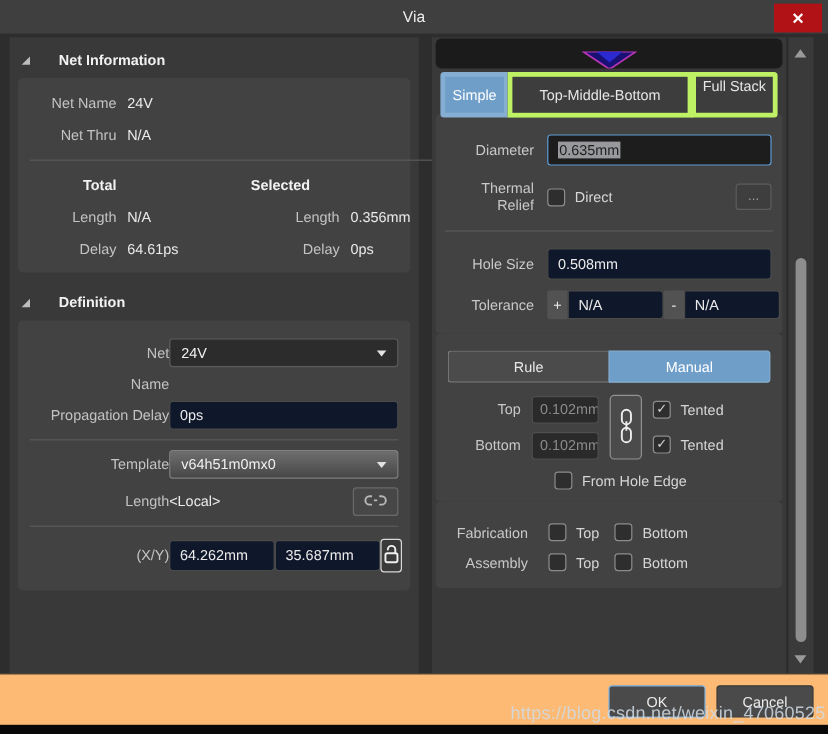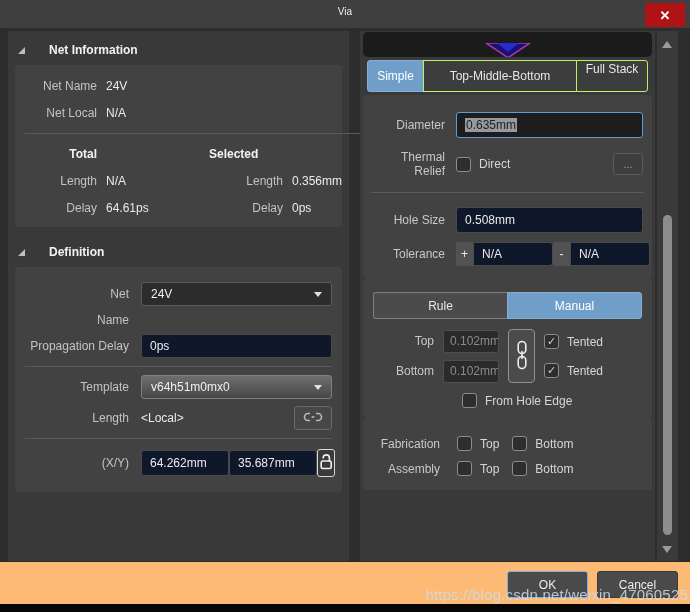--- a/index.html
+++ b/index.html
@@ -2,21 +2,21 @@
 <html><head>
 <meta charset="utf-8">
 <style>
   * { box-sizing: border-box; margin: 0; padding: 0; }
   body { background: #1a1a1a; font-family: "Liberation Sans", sans-serif; }
   .window { position: relative; width: 690px; height: 612px; background: #2d2d2d;
             font-size: 12px; color: #d0d0d0; overflow: hidden; }
 
   
   .titlebar { position: absolute; left: 0; top: 0; width: 690px; height: 28px; background: #3f3f3f; }
-  .title { position: absolute; left: 0; right: 0; top: 6px; text-align: center; color: #ececec; font-size: 10px; }
+  .title { position: absolute; left: 0; right: 0; top: 6px; text-align: center; color: #ececec; font-size: 13px; }
   .close-btn { position: absolute; right: 5px; top: 3px; width: 40px; height: 24px; background: #b11215;
                color: #fff; display: flex; align-items: center; justify-content: center;
                font-size: 13px; font-weight: bold; cursor: pointer; }
 
   
   .left-panel { position: absolute; left: 8px; top: 31px; width: 341px; height: 530px; background: #393939; }
   .right-panel { position: absolute; left: 360px; top: 31px; width: 295px; height: 530px; background: #393939; }
 
   .sec-header { display: flex; align-items: center; gap: 24px; padding: 12px 10px 8px 10px;
                 font-weight: bold; color: #f2f2f2; }
@@ -28,21 +28,21 @@
   
   .ni-grid { display: grid; grid-template-columns: 74px 80px 88px 92px; column-gap: 9px;
              padding: 10px 8px 4px 8px; row-gap: 13px; align-items: center; }
   .lbl { color: #c3c3c3; text-align: right; }
   .val { color: #ebebeb; }
   .colhead { font-weight: bold; color: #f2f2f2; }
   .ni-div { grid-column: 1 / 5; height: 1px; background: #5a5a5a; margin: 0 2px; }
 
   
   .def-row { display: flex; align-items: center; margin: 7px 10px; }
-  .def-label { width: 116px; text-align: right; padding-right: 12px; color: #c3c3c3; flex: none; }
+  .def-label { width: 116px; text-align: right; color: #c3c3c3; flex: none; }
   .ctrl { flex: 1; }
 
   .select { height: 24px; border-radius: 3px; display: flex; align-items: center;
             justify-content: space-between; padding: 0 9px; color: #f0f0f0; cursor: pointer; }
   .select.dark { background: #2c2c2c; border: 1px solid #5c5c5c; }
   .select.lit { background: linear-gradient(#6e6e6e, #474747); border: 1px solid #808080; }
   .dd-arrow { width: 0; height: 0; border-left: 4px solid transparent; border-right: 4px solid transparent;
               border-top: 5px solid #e2e2e2; }
 
   .field { background: #0f172a; border: 1px solid #4a4a4a; border-radius: 3px; height: 24px;
@@ -53,21 +53,21 @@
               display: flex; align-items: center; justify-content: center; cursor: pointer; }
   .link-btn { width: 38px; height: 24px; }
   .lock-btn { width: 27px; height: 28px; border-color: #d9d9d9; background: #3a3a3a; }
 
   
   .preview { margin: 1px 3px 0 3px; height: 25px; background: #1b1b1b; border-radius: 5px;
              position: relative; overflow: hidden; }
   .preview svg { position: absolute; left: 50%; transform: translateX(-50%); bottom: -1px; }
 
   .tabs { display: flex; margin: 3px 7px 0 7px; height: 23px; }
-  .tab { display: flex; align-items: center; justify-content: center; border: 1px solid #bef264;
+  .tab { display: flex; align-items: center; justify-content: center; border: 4px solid #bef264;
          background: #3d3d3d; color: #e6e6e6; margin-left: -1px; cursor: pointer; padding: 15px 4px; }
   .tab:first-child { margin-left: 0; border-radius: 3px 0 0 3px; }
   .tab:last-child { border-radius: 0 3px 3px 0; }
   .tab.selected { background: #6f9fc8; border-color: #85aed2; color: #ffffff; }
   .tab.t1 { width: 57px; } .tab.t2 { flex: 1; } .tab.t3 { width: 72px; align-items: flex-end; }
 
   .rp-group { background: #424242; border-radius: 4px; margin: 12px 3px 0 3px; padding: 8px 0; }
   .rrow { display: flex; align-items: center; margin: 9px 9px; }
   .rlabel { width: 84px; text-align: right; padding-right: 11px; color: #c8c8c8; flex: none; }
 
@@ -145,21 +145,21 @@
       <span class="tri"></span>
       <span>Net Information</span>
     </div>
 
     <div class="group">
       <div class="ni-grid">
         <span class="lbl">Net Name</span>
         <span class="val">24V</span>
         <span></span>
           <span></span>
-        <span class="lbl">Net Local</span>
+        <span class="lbl">Net Thru</span>
         <span class="val">N/A</span>
         <span></span>
           <span></span>
         <div class="ni-div"></div>
         <span class="colhead" style="text-align:right">Total</span>
         <span></span>
         <span class="colhead" style="padding-left:14px">Selected</span>
         <span></span>
         <span class="lbl">Length</span>
         <span class="val">N/A</span>

